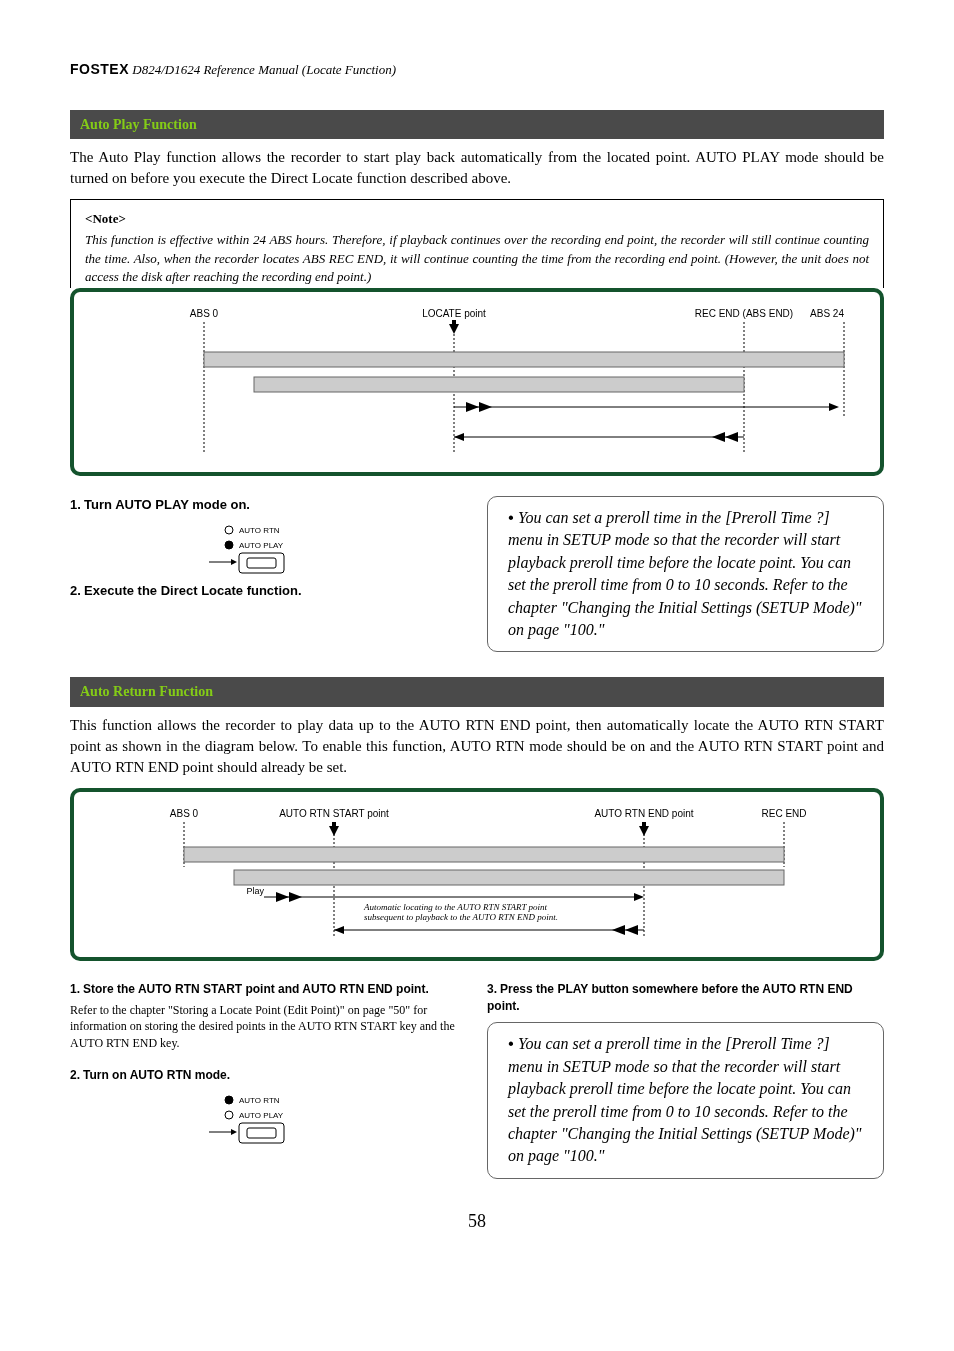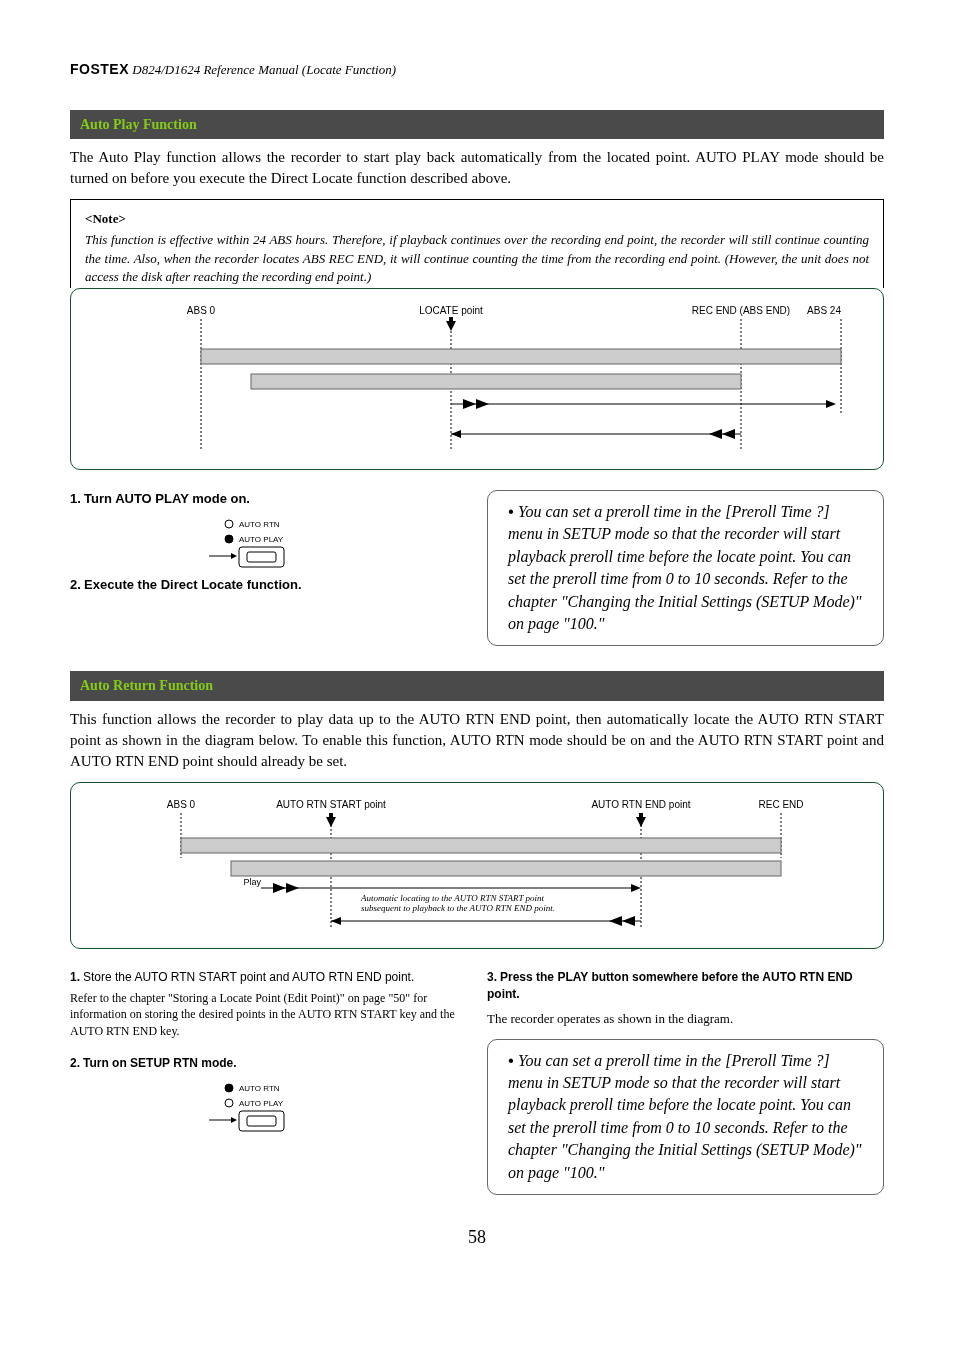--- a/index.html
+++ b/index.html
@@ -46,21 +46,21 @@
     .note-label {
       font-weight: bold;
       margin-bottom: 3px;
     }
     .note-text {
       font-style: italic;
       text-align: justify;
       font-size: 13px;
     }
     .diagram-box {
-      border: 1px solid #14532d;
+      border: 4px solid #14532d;
       border-radius: 10px;
       padding: 10px;
       margin: 0 0 20px 0;
       position: relative;
     }
     .rounded-note {
       border: 1px solid #666;
       border-radius: 10px;
       padding: 10px 20px;
       font-size: 16px;
@@ -209,45 +209,44 @@
     <polygon points="250,128 260,124 260,132" fill="#000"></polygon>
     <polygon points="528,128 541,123 541,133" fill="#000"></polygon>
     <polygon points="541,128 554,123 554,133" fill="#000"></polygon>
   </svg>
 </div>
 
 <div class="two-col" style="margin-top:20px;">
   <div class="col-left">
     <div style="font-size:12px; margin-bottom:4px;">
       <span class="step-num">1.</span>
-      <span style="font-weight:normal; font-family: Arial, sans-serif;">Store the AUTO RTN START point and AUTO RTN END point.</span>
+      <span style="font-weight:bold; font-family: Arial, sans-serif;">Store the AUTO RTN START point and AUTO RTN END point.</span>
     </div>
     <div style="font-size:12px; margin-bottom:15px;">Refer to the chapter "Storing a Locate Point (Edit Point)" on page "50" for information on storing the desired points in the AUTO RTN START key and the AUTO RTN END key.</div>
     <div style="font-size:12px; margin-bottom:4px;">
       <span class="step-num">2.</span>
-      <span style="font-weight:bold; font-family: Arial, sans-serif;">Turn on SETUP RTN mode.</span>
+      <span style="font-weight:bold; font-family: Arial, sans-serif;">Turn on AUTO RTN mode.</span>
     </div>
     <div style="display:flex; justify-content:center; margin:6px 0;">
       <svg width="120" height="56">
         <circle cx="20" cy="10" r="4" fill="#000" stroke="#000"></circle>
         <text x="30" y="13" font-size="8" font-family="Arial">AUTO RTN</text>
         <circle cx="20" cy="25" r="4" fill="#fff" stroke="#000"></circle>
         <text x="30" y="28" font-size="8" font-family="Arial">AUTO PLAY</text>
         <rect x="30" y="33" width="45" height="20" rx="3" fill="#fff" stroke="#000"></rect>
         <rect x="38" y="38" width="29" height="10" rx="2" fill="#fff" stroke="#000"></rect>
         <line x1="0" y1="42" x2="26" y2="42" stroke="#000"></line>
         <polygon points="28,42 22,39 22,45" fill="#000"></polygon>
       </svg>
     </div>
   </div>
   <div class="col-right">
     <div style="font-size:12px; margin-bottom:8px;">
       <span class="step-num">3.</span>
       <span style="font-weight:bold; font-family: Arial, sans-serif;">Press the PLAY button somewhere before the AUTO RTN END point.</span>
     </div>
-    <div style="font-size:13px; margin-bottom:10px;">The recorder operates as shown in the diagram.</div>
     <div class="rounded-note">
       <span class="arrow-bullet">• </span><span>You can set a preroll time in the [Preroll Time ?] menu in SETUP mode so that the recorder will start playback preroll time before the locate point. You can set the preroll time from 0 to 10 seconds.  Refer to the chapter "Changing the Initial Settings (SETUP Mode)" on page "100."</span>
     </div>
   </div>
 </div>
 
 <div class="page-num">58</div>
 
 </body></html>

